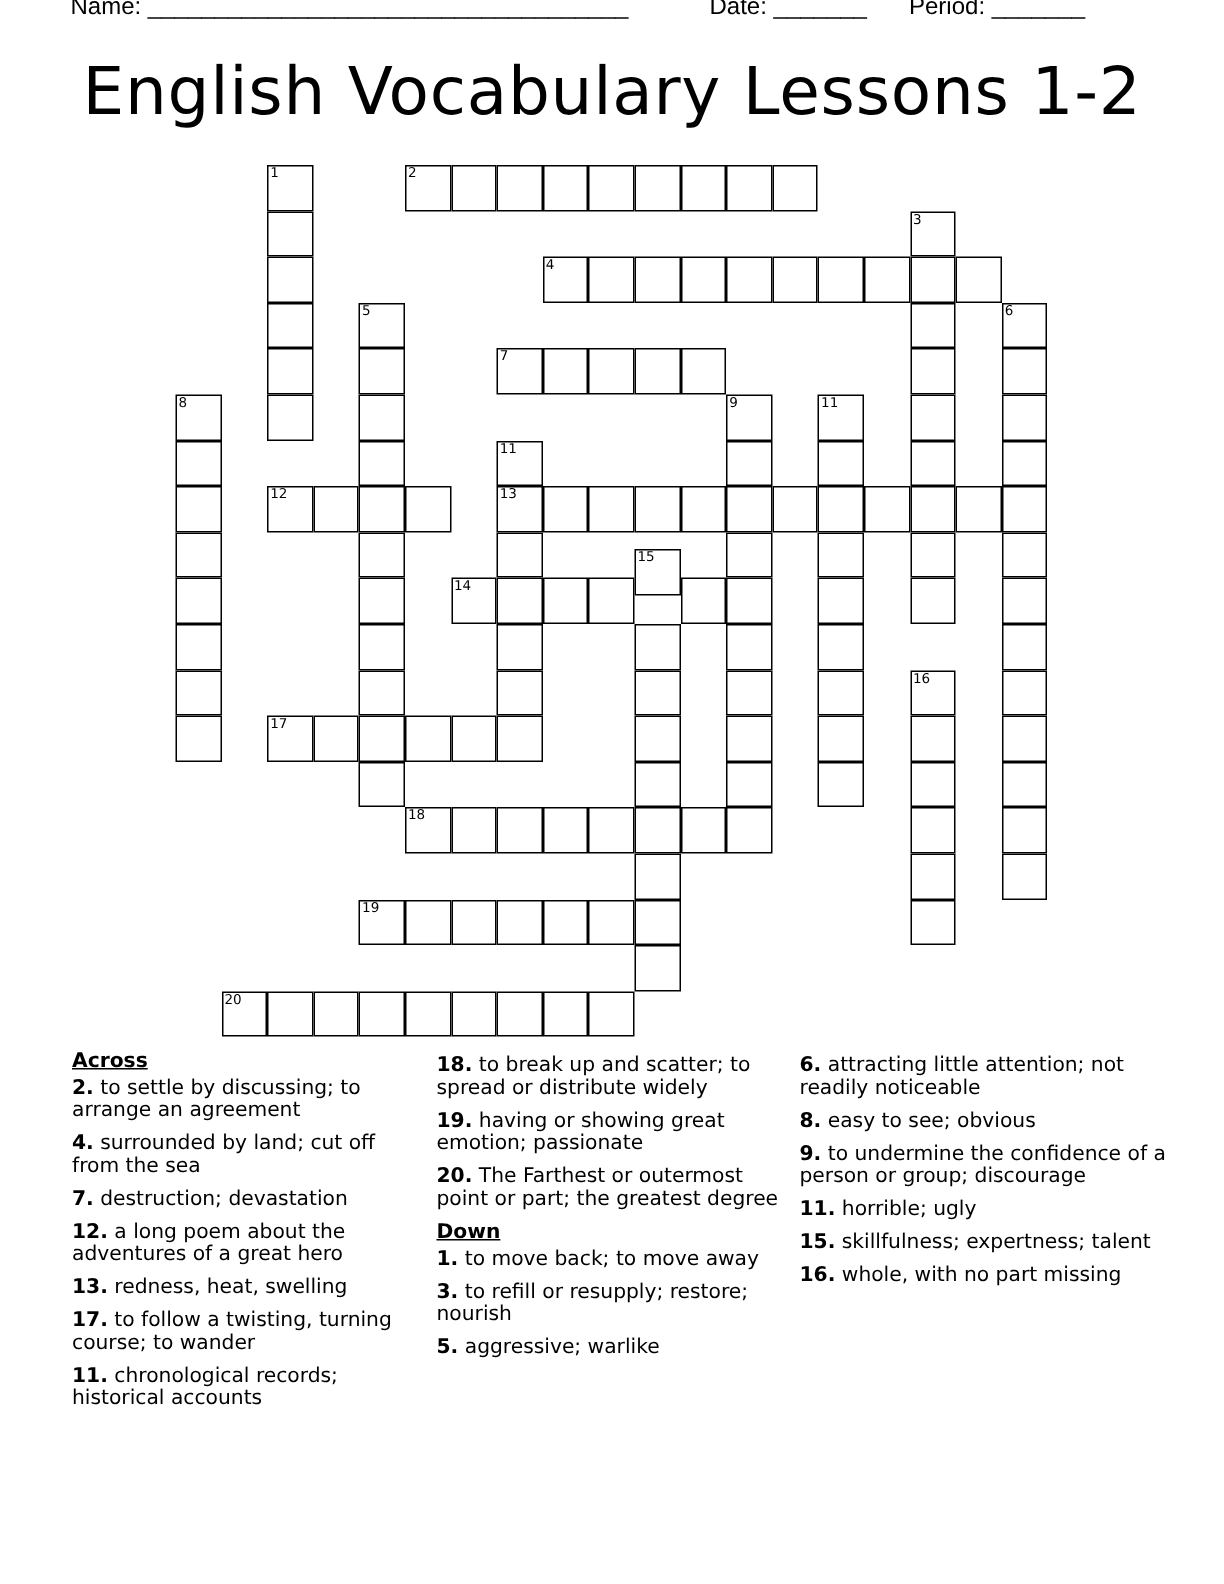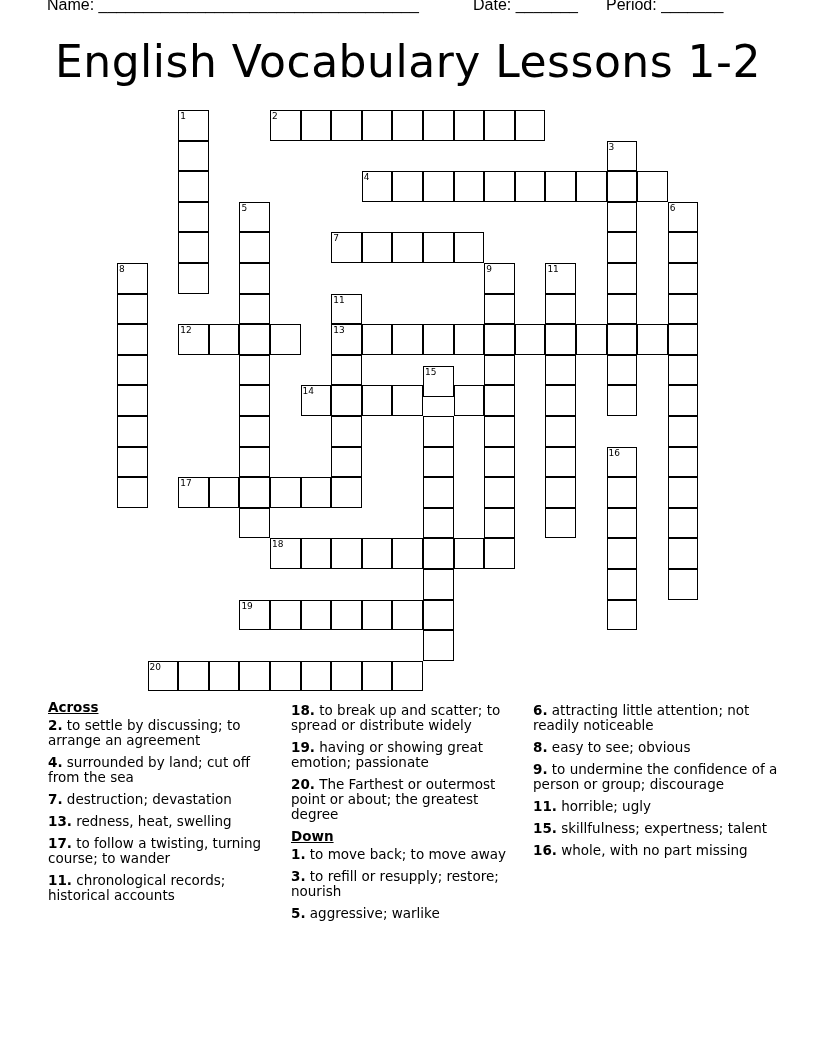--- a/index.html
+++ b/index.html
@@ -233,30 +233,31 @@
     <div class="cell" style="left: 361.8px; top: 660.8px;"></div>
     <div class="cell" style="left: 392.4px; top: 660.8px;"></div>
   </div>
 
 <div class="clues" style="left:48px; width:230px;">
   <div class="heading">Across</div>
   <div id="col1">
       <div class="clue"><b>2.</b><span> to settle by discussing; to arrange an agreement</span></div>
       <div class="clue"><b>4.</b><span> surrounded by land; cut off from the sea</span></div>
       <div class="clue"><b>7.</b><span> destruction; devastation</span></div>
+      <div class="clue"><b>12.</b><span> a long poem about the adventures of a great hero</span></div>
       <div class="clue"><b>13.</b><span> redness, heat, swelling</span></div>
       <div class="clue"><b>17.</b><span> to follow a twisting, turning course; to wander</span></div>
       <div class="clue"><b>11.</b><span> chronological records; historical accounts</span></div>
     </div>
 </div>
 <div class="clues" style="left:291px; width:230px; top:703px;">
   <div id="col2a">
       <div class="clue"><b>18.</b><span> to break up and scatter; to spread or distribute widely</span></div>
       <div class="clue"><b>19.</b><span> having or showing great emotion; passionate</span></div>
-      <div class="clue"><b>20.</b><span> The Farthest or outermost point or about; the greatest degree</span></div>
+      <div class="clue"><b>20.</b><span> The Farthest or outermost point or part; the greatest degree</span></div>
     </div>
   <div class="heading">Down</div>
   <div id="col2b">
       <div class="clue"><b>1.</b><span> to move back; to move away</span></div>
       <div class="clue"><b>3.</b><span> to refill or resupply; restore; nourish</span></div>
       <div class="clue"><b>5.</b><span> aggressive; warlike</span></div>
     </div>
 </div>
 <div class="clues" style="left:533px; width:250px; top:703px;">
   <div id="col3">

